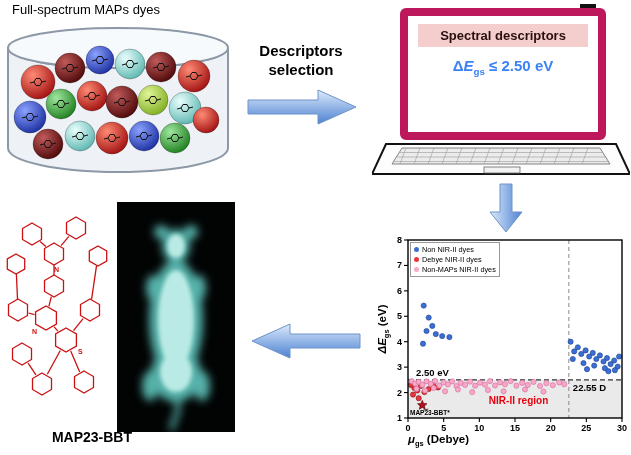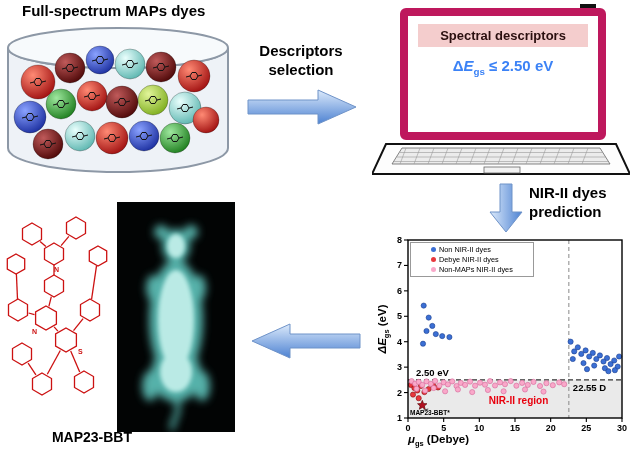--- a/index.html
+++ b/index.html
@@ -1,38 +1,38 @@
 <!DOCTYPE html>
 <html><head>
 <meta charset="utf-8">
 <style>
   html,body{margin:0;padding:0;background:#fff;}
   .canvas{position:relative;width:631px;height:455px;background:#fff;overflow:hidden;
           font-family:"Liberation Sans",sans-serif;color:#000;}
   .abs{position:absolute;}
   .pre{white-space:pre-line;}
-  .maps-title{left:22px;top:2px;font-size:15px;font-weight:bold;}
+  .maps-title{left:12px;top:2px;font-size:13px;font-weight:normal;}
   .dish{left:4px;top:22px;}
   .desc-label{left:238px;top:42px;width:126px;text-align:center;font-size:15px;font-weight:bold;line-height:1.25;}
   .arrow-right{left:246px;top:88px;}
   .laptop{left:372px;top:4px;width:258px;height:176px;}
   .laptop-tab{position:absolute;left:208px;top:0;width:16px;height:10px;background:#111;}
   .laptop-screen{position:absolute;left:28px;top:4px;width:206px;height:132px;border:8px solid #be185d;
                  border-radius:6px;background:#fff;box-sizing:border-box;}
   .banner{margin:8px 10px 0;background:#f4cdcd;color:#2a0f0f;font-weight:bold;font-size:13px;
           text-align:center;padding:4px 2px;}
   .formula{text-align:center;font-size:15px;font-weight:bold;color:#3b82f6;margin-top:10px;}
   .formula .it{font-style:italic;}
   .formula sub{font-size:0.65em;}
   .laptop-base{position:absolute;left:0;top:138px;}
   .nir-block{left:488px;top:182px;display:flex;gap:5px;align-items:flex-start;}
   .nir-label{font-size:15px;font-weight:bold;line-height:1.25;margin-top:2px;}
   .chart{left:374px;top:236px;width:254px;height:219px;}
   .legend{position:absolute;left:36px;top:6px;border:1px solid #999;background:rgba(255,255,255,.95);
-          padding:2px 20px;display:flex;flex-direction:column;gap:1px;}
+          padding:2px 3px;display:flex;flex-direction:column;gap:1px;}
   .lrow{display:flex;align-items:center;gap:3px;font-size:7.3px;}
   .ldot{width:5px;height:5px;border-radius:50%;display:inline-block;}
   .ylab{position:absolute;left:-40px;top:85px;width:100px;height:16px;transform:rotate(-90deg);
         text-align:center;font-size:11.5px;font-weight:bold;}
   .xlab{position:absolute;left:34px;top:197px;width:214px;font-size:11.5px;font-weight:bold;}
   .ylab .it,.xlab .it{font-style:italic;}
   .ylab sub,.xlab sub{font-size:0.65em;}
   .app-label{left:246px;top:288px;width:116px;text-align:center;font-size:16px;font-weight:bold;}
   .arrow-left{left:250px;top:322px;}
   .molecule{left:2px;top:212px;}
@@ -168,22 +168,20 @@
   <div class="abs nir-block">
     <svg width="36" height="52" viewBox="0 0 36 52">
       <defs>
           <linearGradient id="agr2" x1="0" y1="0" x2="1" y2="0">
             <stop offset="0%" stop-color="#dceafb"></stop>
             <stop offset="100%" stop-color="#4d82d2"></stop>
           </linearGradient>
         </defs>
       <polygon points="12,2 24,2 24,30 34,30 18,50 2,30 12,30" fill="url(#agr2)" stroke="#6f93c8"></polygon>
     </svg>
-    <div class="nir-label pre">NIR-II dyes
-prediction</div>
   </div>
 
   <div class="abs chart">
     <svg id="chart-svg" width="254" height="216" viewBox="0 0 254 216">
         <rect x="34" y="143.85714285714286" width="214" height="38.14285714285714" fill="#dcdcdc" opacity="0.6"></rect>
         <line x1="194.85666666666668" y1="4" x2="194.85666666666668" y2="182" stroke="#888" stroke-dasharray="4 3" stroke-width="1"></line>
         <line x1="34" y1="143.85714285714286" x2="248" y2="143.85714285714286" stroke="#333" stroke-dasharray="5 3" stroke-width="1.2"></line>
         <circle cx="49.7" cy="69.6" r="2.6" fill="#3b6fd4" stroke="#1d3f8f" stroke-width="0.6"></circle>
         <circle cx="54.7" cy="81.6" r="2.6" fill="#3b6fd4" stroke="#1d3f8f" stroke-width="0.6"></circle>
         <circle cx="58.3" cy="89.9" r="2.6" fill="#3b6fd4" stroke="#1d3f8f" stroke-width="0.6"></circle>

